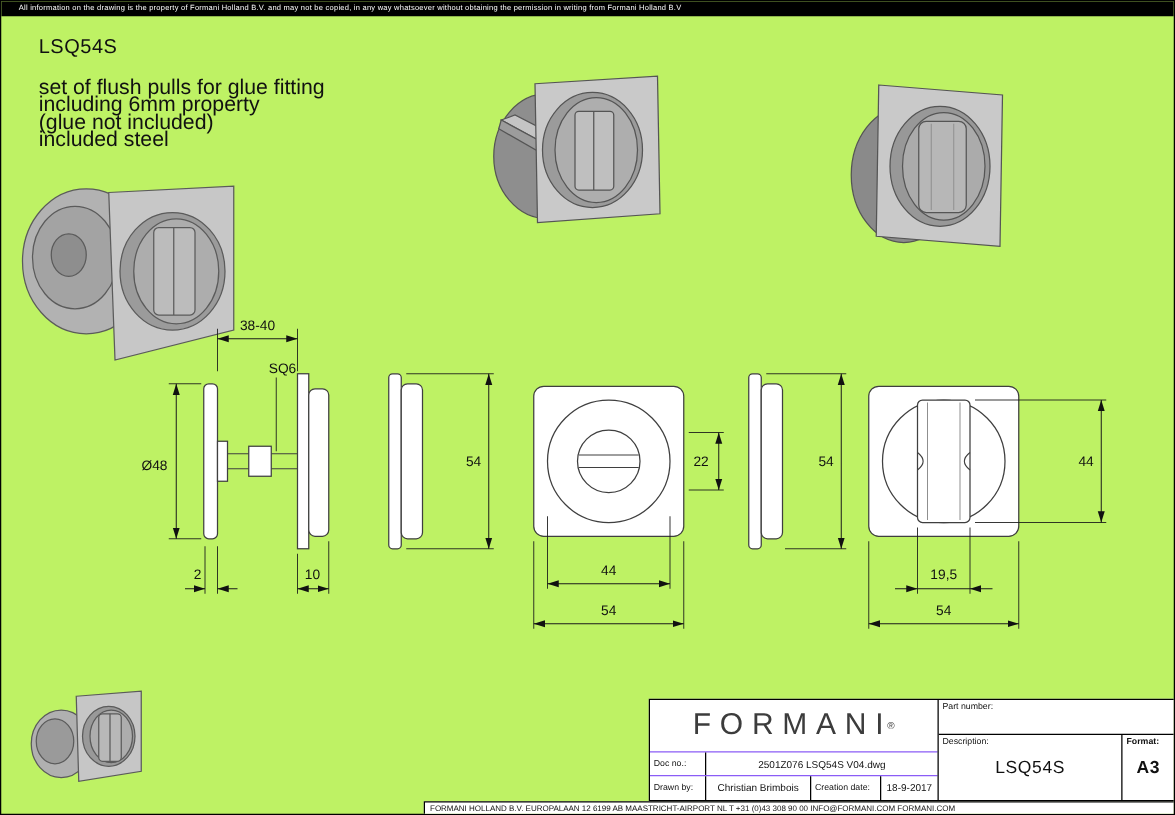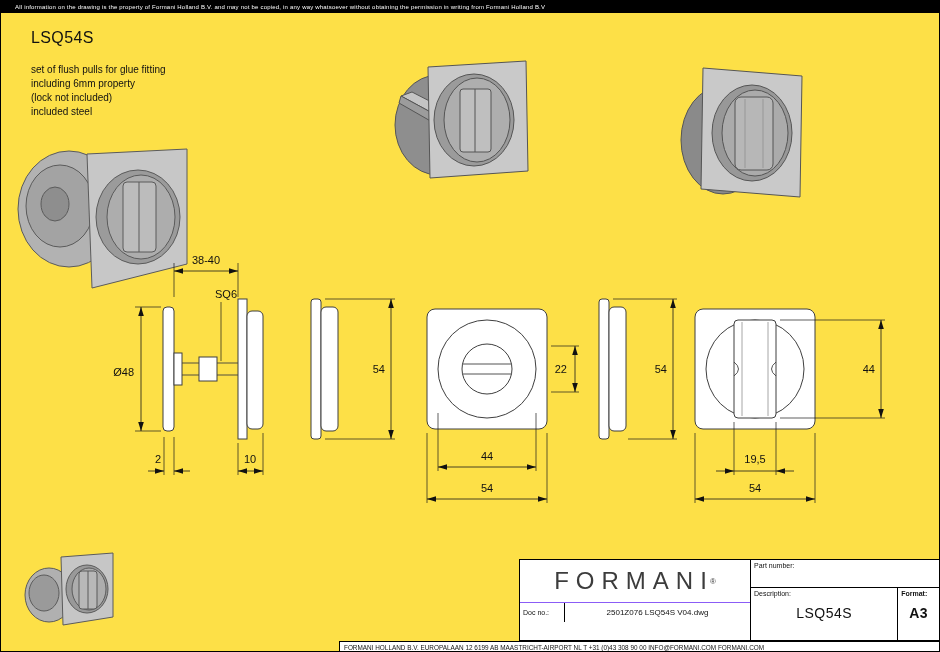--- a/index.html
+++ b/index.html
@@ -1,24 +1,24 @@
 <!DOCTYPE html>
 <html><head>
 <meta charset="utf-8">
 <style>
   * { margin:0; padding:0; box-sizing:border-box; }
   html,body { background:#ffffff; }
   body { font-family:"Liberation Sans", sans-serif; }
-  .sheet { position:relative; width:940px; height:652px; background:#fde047; border:1px solid #000; overflow:hidden; }
+  .sheet { position:relative; width:940px; height:652px; background:#bef264; border:1px solid #000; overflow:hidden; }
 
   .topbar { position:absolute; left:0; top:0; width:100%; height:12px; background:#000; color:#fff;
             font-size:6px; line-height:12px; padding-left:14px; white-space:nowrap; letter-spacing:.2px; }
 
   .main-title { position:absolute; left:30px; top:28px; font-size:16px; color:#111; letter-spacing:.4px; }
-  .desc { position:absolute; left:30px; top:62px; font-size:10px; line-height:14px; color:#111; }
+  .desc { position:absolute; left:30px; top:62px; font-size:17px; line-height:14px; color:#111; }
 
   svg.drawing { position:absolute; left:0; top:0; }
   .geo { fill:#ffffff; stroke:#3f3f3f; stroke-width:1; }
   .ln  { stroke:#3f3f3f; stroke-width:.9; fill:none; }
   .shade { stroke:#8f8f8f; stroke-width:.8; fill:none; }
   .dimln { stroke:#1a1a1a; stroke-width:.8; fill:none; }
   .ext   { stroke:#1a1a1a; stroke-width:.7; fill:none; }
   text.dim { font-family:"Liberation Sans", sans-serif; font-size:11px; fill:#111; }
 
   
@@ -52,21 +52,21 @@
 
   <div class="topbar">
     <span>All information on the drawing is the property of Formani Holland B.V. and may not be copied, in any way whatsoever without obtaining the permission in writing from Formani Holland B.V</span>
   </div>
 
   <div class="main-title">LSQ54S</div>
 
   <div class="desc">
     <div>set of flush pulls for glue fitting</div>
     <div>including 6mm property</div>
-    <div>(lock not included)</div>
+    <div>(glue not included)</div>
     <div>included steel</div>
   </div>
 
   <svg class="drawing" width="940" height="652" viewBox="0 0 940 652">
     <defs>
       <marker id="arr" viewBox="0 0 10 10" refX="9" refY="5" markerWidth="10" markerHeight="10" markerUnits="userSpaceOnUse" orient="auto-start-reverse">
         <path d="M0,2.2 L9,5 L0,7.8 Z" fill="#111"></path>
       </marker>
     </defs>
 
@@ -227,20 +227,26 @@
 
   <div class="tb">
     <div class="tb-left">
       <div class="tb-logo">
         <span>FORMANI</span>
           <sup>®</sup>
       </div>
       <div class="tb-row">
         <div class="tb-cell first lbl" style="width:44px">Doc no.:</div>
         <div class="tb-cell val-center" style="flex:1">2501Z076 LSQ54S V04.dwg</div>
+      </div>
+      <div class="tb-row">
+        <div class="tb-cell first lbl" style="width:44px">Drawn by:</div>
+        <div class="tb-cell val-center" style="width:84px">Christian Brimbois</div>
+        <div class="tb-cell lbl" style="width:56px">Creation date:</div>
+        <div class="tb-cell val-center" style="flex:1">18-9-2017</div>
       </div>
     </div>
     <div class="tb-right">
       <div class="tb-pn">
         <span>Part number:</span>
       </div>
       <div class="tb-bottom">
         <div class="tb-desc">
           <span class="small-lbl">Description:</span>
           <div class="big-val">LSQ54S</div>

